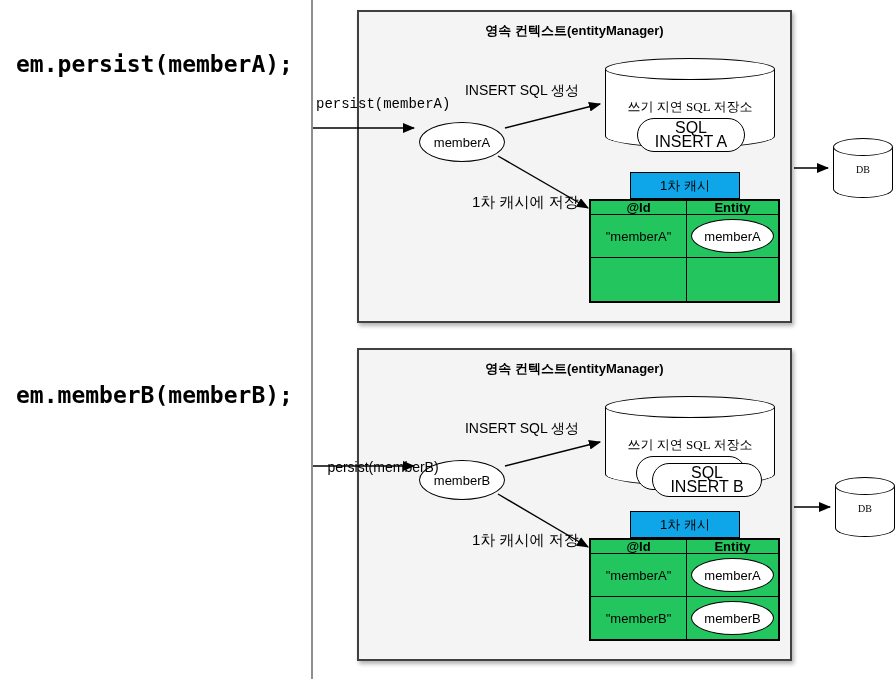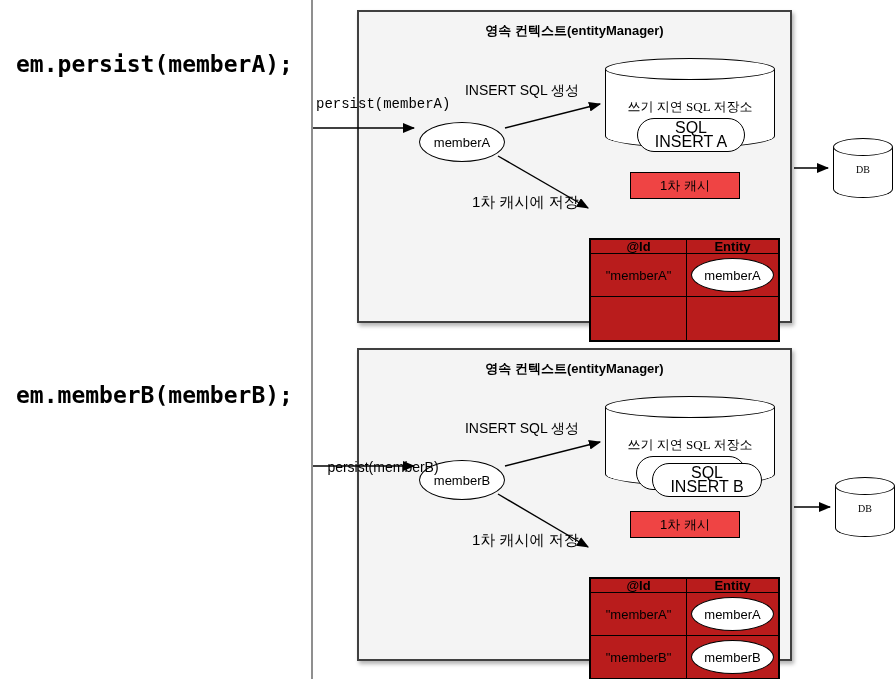--- a/index.html
+++ b/index.html
@@ -42,26 +42,26 @@
   .cyl-body{
     position:absolute;left:0;top:11px;width:100%;bottom:0;
     border:1.5px solid #000;border-top:none;background:#fff;box-sizing:border-box;
     border-radius:0 0 50% 50% / 0 0 12px 12px;z-index:1;
   }
   .cyl-label{position:absolute;left:0;right:0;text-align:center;font-size:13px;z-index:3;white-space:nowrap;}
   .db .cyl-top{height:18px;}
   .db .cyl-body{top:9px;border-radius:0 0 50% 50% / 0 0 9px 9px;}
   .db-label{position:absolute;left:0;right:0;top:26px;text-align:center;font-size:10px;z-index:3;}
   .cache-box{
-    border:1.6px solid #000;background:#ef4444;display:flex;align-items:center;justify-content:center;
+    border:1.6px solid #000;background:#0ea5e9;display:flex;align-items:center;justify-content:center;
     font-size:13px;z-index:3;box-sizing:border-box;
   }
   .ctable{
-    background:#b91c1c;border:2px solid #000;box-sizing:border-box;
-    display:grid;z-index:2;margin-top:39px;
+    background:#22c55e;border:2px solid #000;box-sizing:border-box;
+    display:grid;z-index:2;
   }
   .ctable .cell{
     border-right:1.6px solid #000;border-bottom:1.6px solid #000;
     display:flex;align-items:center;justify-content:center;font-size:13px;overflow:hidden;
   }
   .ctable .cell.lc{border-right:none;text-align:right;}
   .ctable .cell.lr{border-bottom:none;}
   .ctable .cell.hdr{font-weight:bold;}
   .cell-ellipse{
     width:83px;height:34px;border:1.5px solid #000;border-radius:50%;background:#fff;

